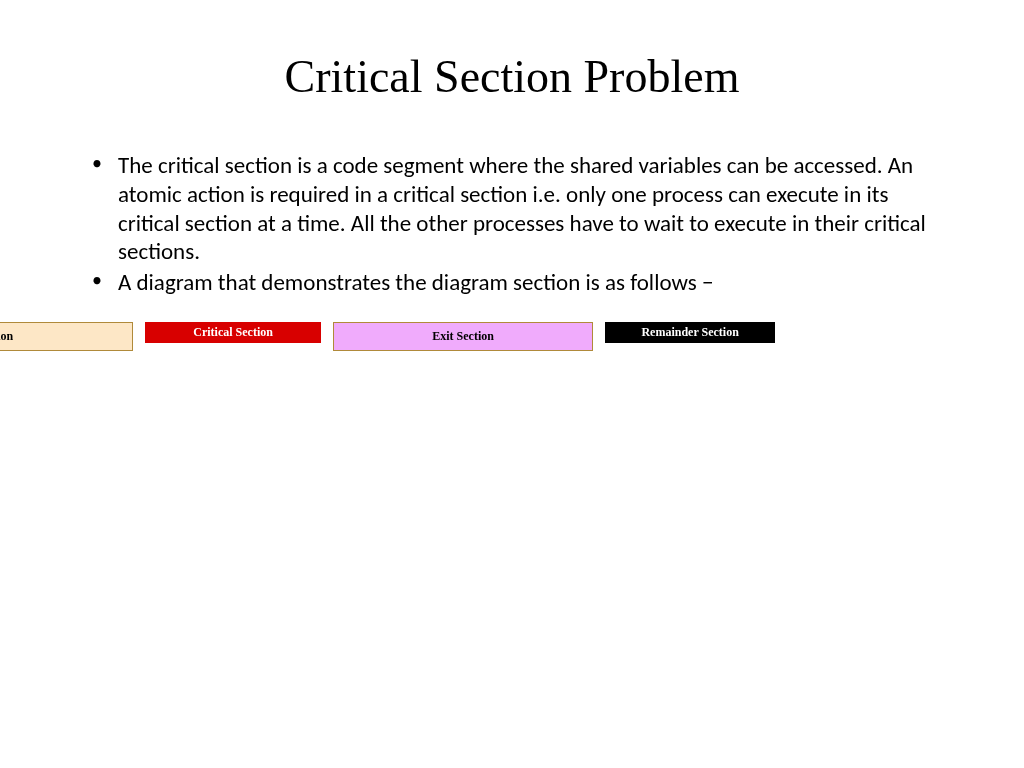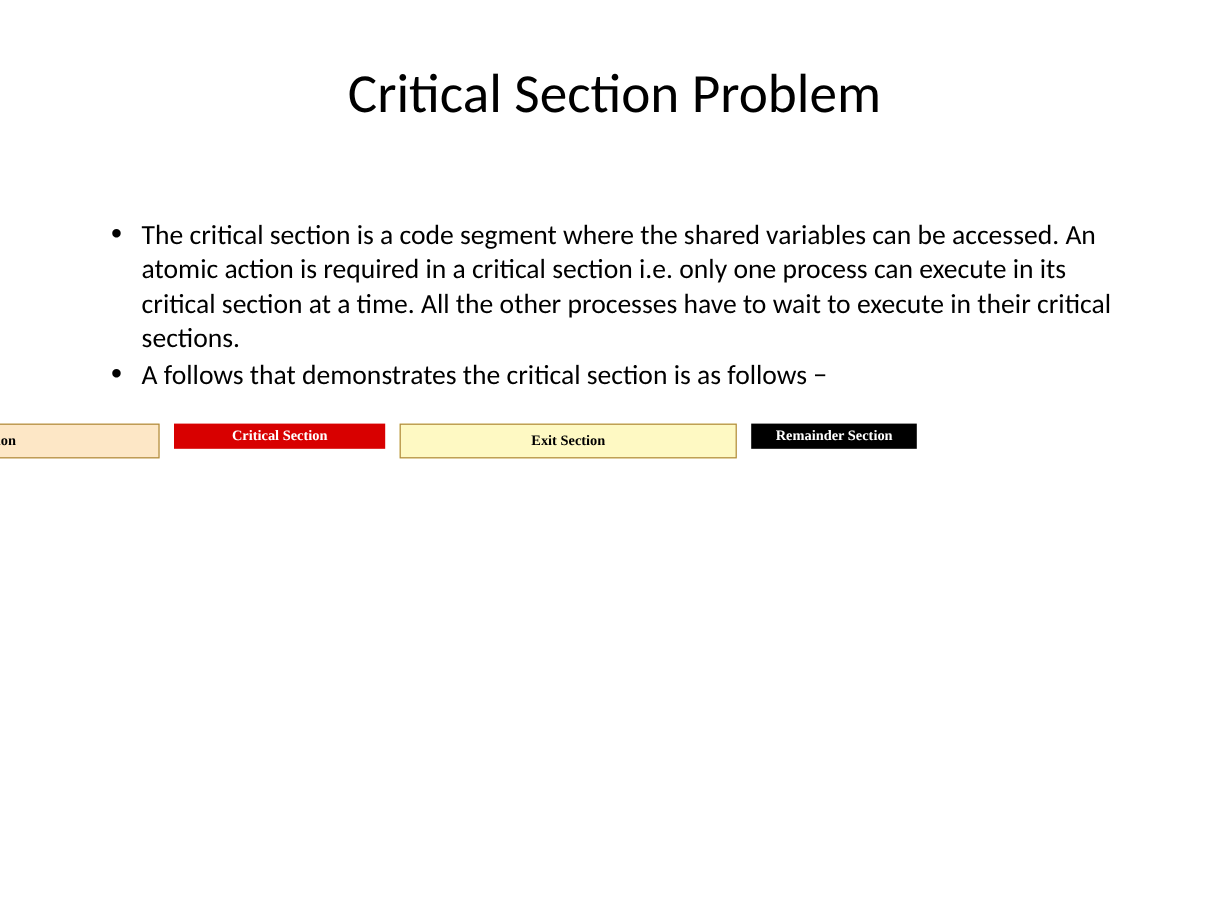--- a/index.html
+++ b/index.html
@@ -13,21 +13,22 @@
     }
     .slide {
       width: 100%;
       height: 100%;
       padding: 50px 80px 30px 80px;
     }
     .title {
       text-align: center;
       font-size: 46px;
       font-weight: 400;
-      margin-bottom: 76px;
+      margin-bottom: 48px;
+      font-family: Liberation Serif, serif;
     }
     .bullets {
       list-style: none;
       font-size: 23px;
       line-height: 1.25;
     }
     .bullets li {
       position: relative;
       padding-left: 38px;
       margin-bottom: 2px;
@@ -70,41 +71,41 @@
     }
     .box-entry { width: 310px; background: #fde7c6; color: #000; }
     .box-critical {
       width: 176px;
       background: #d80000;
       color: #fff;
       border: none;
       padding: 3px 0;
       font-size: 12px;
     }
-    .box-exit { width: 281px; background: #fef9c3; color: #000; }
+    .box-exit { width: 260px; background: #f0abfc; color: #000; }
     .box-remainder {
-      width: 138px;
+      width: 170px;
       background: #000;
       color: #fff;
       border: none;
       padding: 3px 11px;
       font-size: 12px;
     }
     .while-row { margin-left: -140px; margin-top: -4px; }
     .while-text { font-weight: bold; font-size: 14px; }
   </style>
 </head>
 <body>
 
 <div class="slide">
   <h1 class="title">Critical Section Problem</h1>
 
   <ul class="bullets">
     <li>The critical section is a code segment where the shared variables can be accessed. An atomic action is required in a critical section i.e. only one process can execute in its critical section at a time. All the other processes have to wait to execute in their critical sections.</li>
-    <li>A follows that demonstrates the critical section is as follows −</li>
+    <li>A diagram that demonstrates the diagram section is as follows −</li>
   </ul>
 
   <div class="diagram">
 
     <div class="do-row">
       <span>do</span>
       <svg width="18" height="38">
         <path class="brace-open" d="M14,2 C8,2 10,12 10,16 C10,19 4,19 4,19 C4,19 10,19 10,22 C10,26 8,36 14,36"></path>
       </svg>
     </div>

